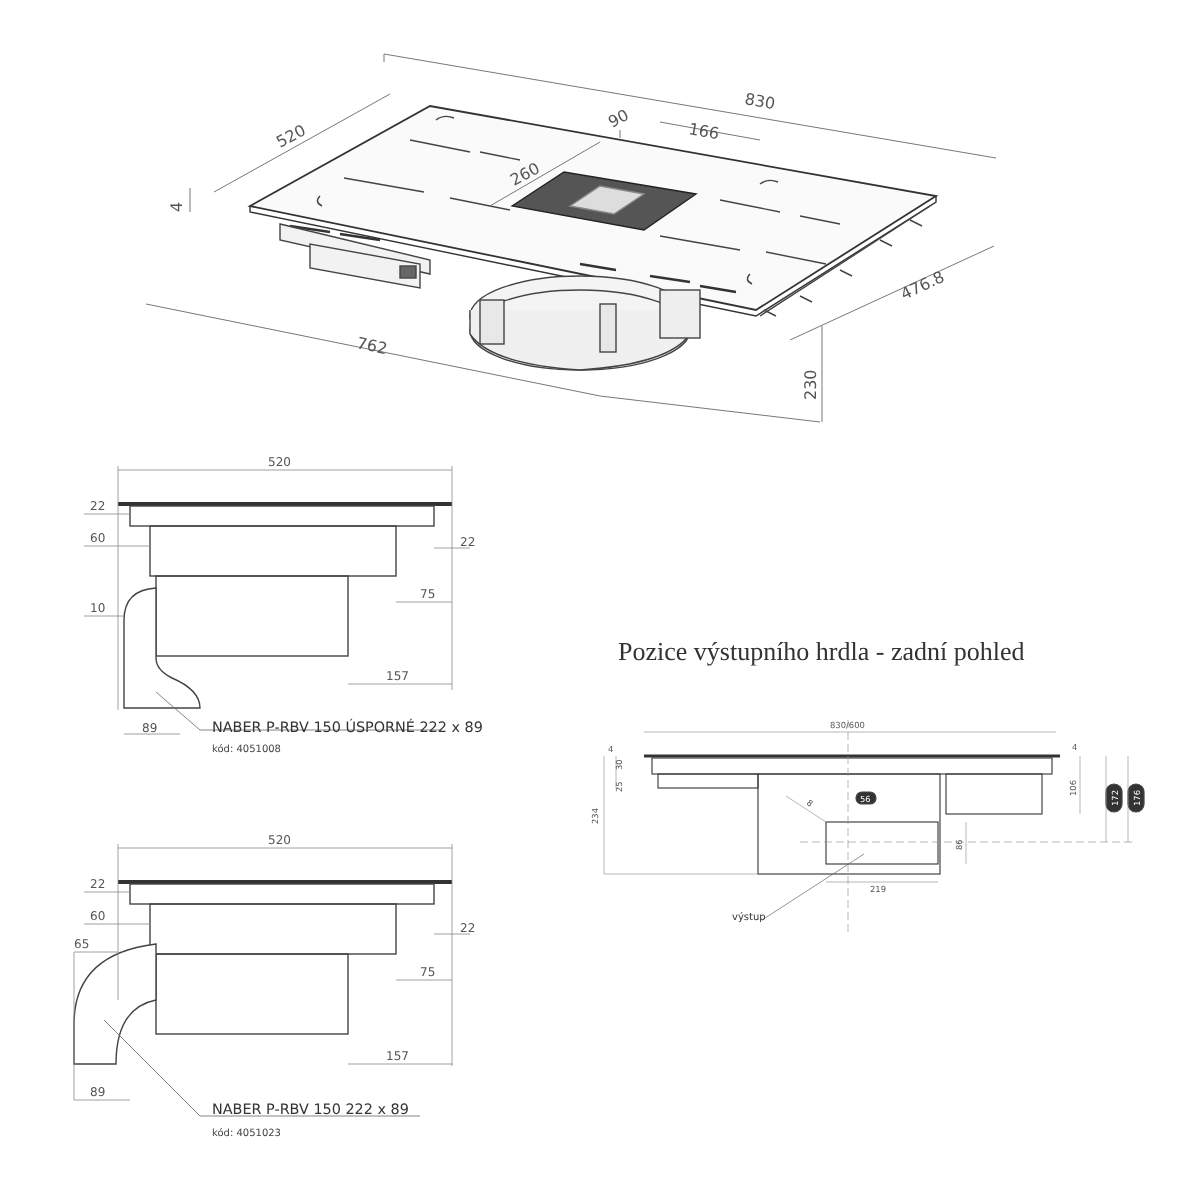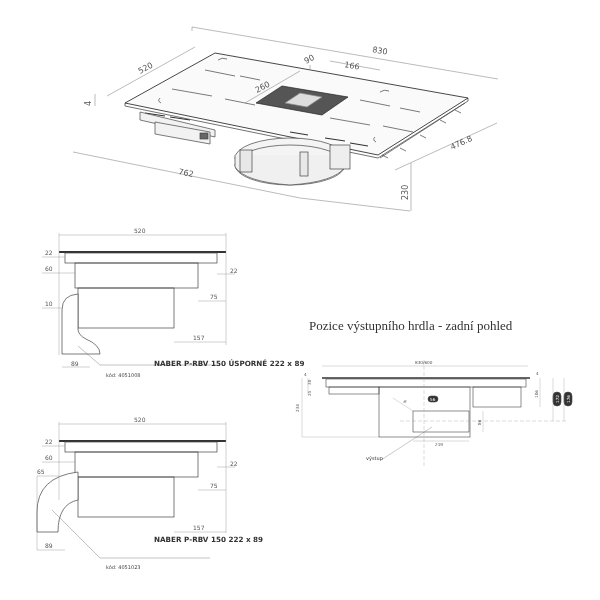--- a/index.html
+++ b/index.html
@@ -1,20 +1,20 @@
 <!DOCTYPE html>
 <html><head>
 <meta charset="utf-8">
 <style>
   html, body { margin: 0; padding: 0; background: #ffffff; }
   body { width: 600px; height: 600px; position: relative; overflow: hidden; font-family: "Liberation Sans", sans-serif; }
   svg { position: absolute; left: 0; top: 0; }
   .dim { font-family: "DejaVu Sans", sans-serif; fill: #555; }
   .heading { position: absolute; left: 309px; top: 318px; font-size: 13px; color: #333; font-family: Liberation Serif, serif; white-space: nowrap; }
-  .prod-title { position: absolute; font-size: 7.2px; font-weight: bold; color: #333; font-family: "DejaVu Sans", sans-serif; white-space: nowrap; margin-left: 48px; }
+  .prod-title { position: absolute; font-size: 7.2px; font-weight: normal; color: #333; font-family: "DejaVu Sans", sans-serif; white-space: nowrap; }
   .prod-code { position: absolute; font-size: 5px; color: #444; font-family: "DejaVu Sans", sans-serif; white-space: nowrap; }
 </style>
 </head>
 <body>
 
 <svg width="600" height="600" viewBox="0 0 600 600">
   <g stroke="#444" fill="none" stroke-width="0.7">
 
     <polygon points="125,103 215,53 468,98 378,155" fill="#fafafa" stroke="#333" stroke-width="0.9"></polygon>
     <polyline points="125,103 125,106 378,158 468,101 468,98" stroke="#333"></polyline>
@@ -183,14 +183,14 @@
     <text x="435" y="446">219</text>
     <text x="366" y="460" font-size="5" fill="#333">výstup</text>
   </g>
 </svg>
 
 <div class="heading">Pozice výstupního hrdla - zadní pohled</div>
 
 <div class="prod-title" style="left:106px; top:359px;">NABER P-RBV 150 ÚSPORNÉ 222 x 89</div>
 <div class="prod-code" style="left:106px; top:372px;">kód: 4051008</div>
 
-<div class="prod-title" style="left:106px; top:535px;">NABER P-RBV 150 222 x 89</div>
+<div class="prod-title" style="left:106px; top:550px;">NABER P-RBV 150 222 x 89</div>
 <div class="prod-code" style="left:106px; top:564px;">kód: 4051023</div>
 
 </body></html>

